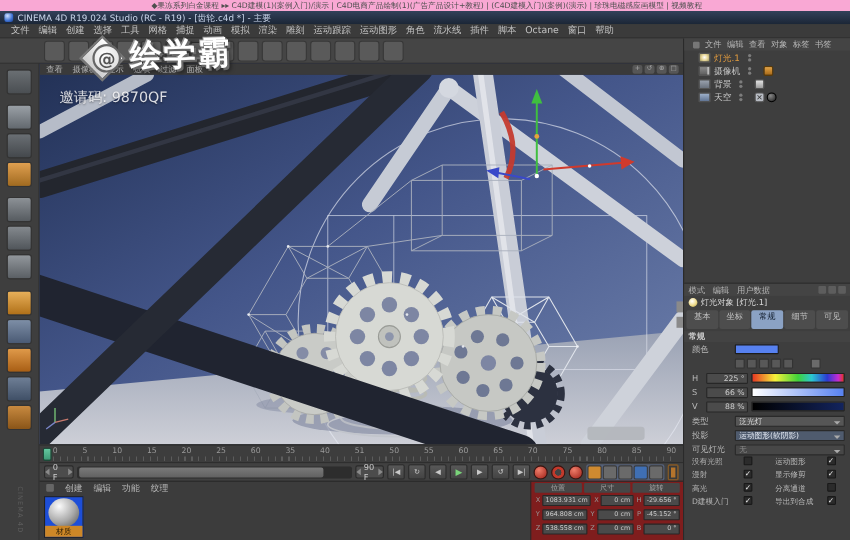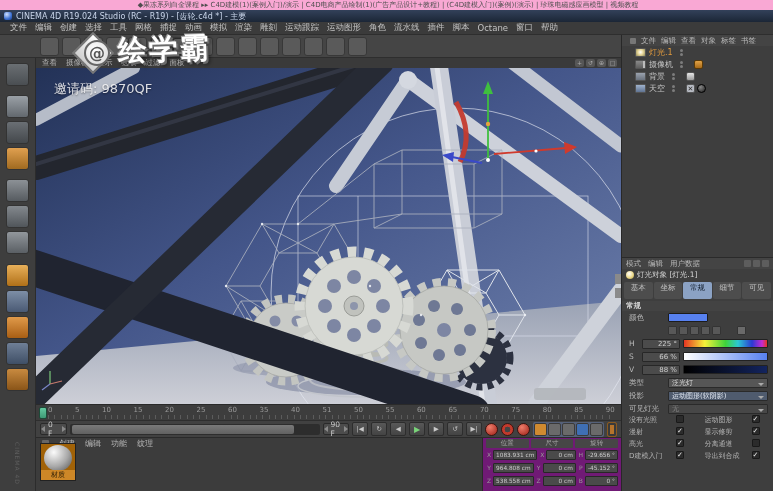--- a/index.html
+++ b/index.html
@@ -104,28 +104,28 @@
   .tglgrp{display:flex;gap:1px;background:#55617a;padding:1px;border-radius:2px;}
   .tgl{width:13px;height:13px;border-radius:2px;background:#6a6a6a;border:1px solid #3a3a3a;}
   .tgl.pos{background:#cf8a30;} .tgl.par{background:#3f6fb4;}
   .kfsel{width:16px;height:15px;background:#4e4e4e;border:1px solid #8a5a20;border-radius:2px;
          box-shadow:inset 0 0 0 2px #3a3a3a, inset 0 0 0 4px #b5742c;}
 
   
   .materials{left:36px;top:437px;width:446px;height:54px;background:#3c3c3c;border-top:1px solid #2a2a2a;}
   .mat-menu{display:flex;gap:10px;align-items:center;height:11px;font-size:8px;color:#b8b8b8;padding-left:6px;}
   .mat-micon{width:7px;height:7px;background:#666;border-radius:1px;}
-  .mat-item{position:absolute;left:4px;top:5px;width:36px;height:38px;background:#a16207;border:1px solid #222;}
+  .mat-item{position:absolute;left:4px;top:13px;width:36px;height:38px;background:#1d4ed8;border:1px solid #222;}
   .mat-sphere{position:absolute;left:3px;top:1px;width:28px;height:26px;border-radius:50%;
               background:radial-gradient(circle at 35% 28%,#fbfbfb,#a8a8a8 55%,#4f4f4f);}
   .mat-label{position:absolute;left:0;right:0;bottom:0;height:10px;background:#cd8727;color:#2a1c05;
              font-size:7px;text-align:center;line-height:10px;}
 
   
-  .coords{left:482px;top:437px;width:139px;height:54px;background:#701a75;border-top:1px solid #2a2a2a;
+  .coords{left:482px;top:437px;width:139px;height:54px;background:#7f1d1d;border-top:1px solid #2a2a2a;
           border-left:1px solid #2a2a2a;padding:1px 2px;}
   .coord-head{display:flex;height:9px;font-size:6.5px;color:#a8a8a8;}
   .coord-head span{flex:1;text-align:center;background:#464646;margin:0 1px;border-radius:1px;line-height:9px;}
   .crow3{display:flex;height:13px;align-items:center;}
   .ccol{flex:1;display:flex;align-items:center;gap:1px;padding:0 1px;}
   .clab{font-size:6px;color:#999;width:6px;text-align:center;}
   .cfield{flex:1;height:10px;background:#4a4a4a;border:1px solid #272727;border-radius:1px;font-size:5.8px;
           color:#ccc;display:flex;align-items:center;justify-content:flex-end;padding:0 2px;overflow:hidden;white-space:nowrap;}
 
   

